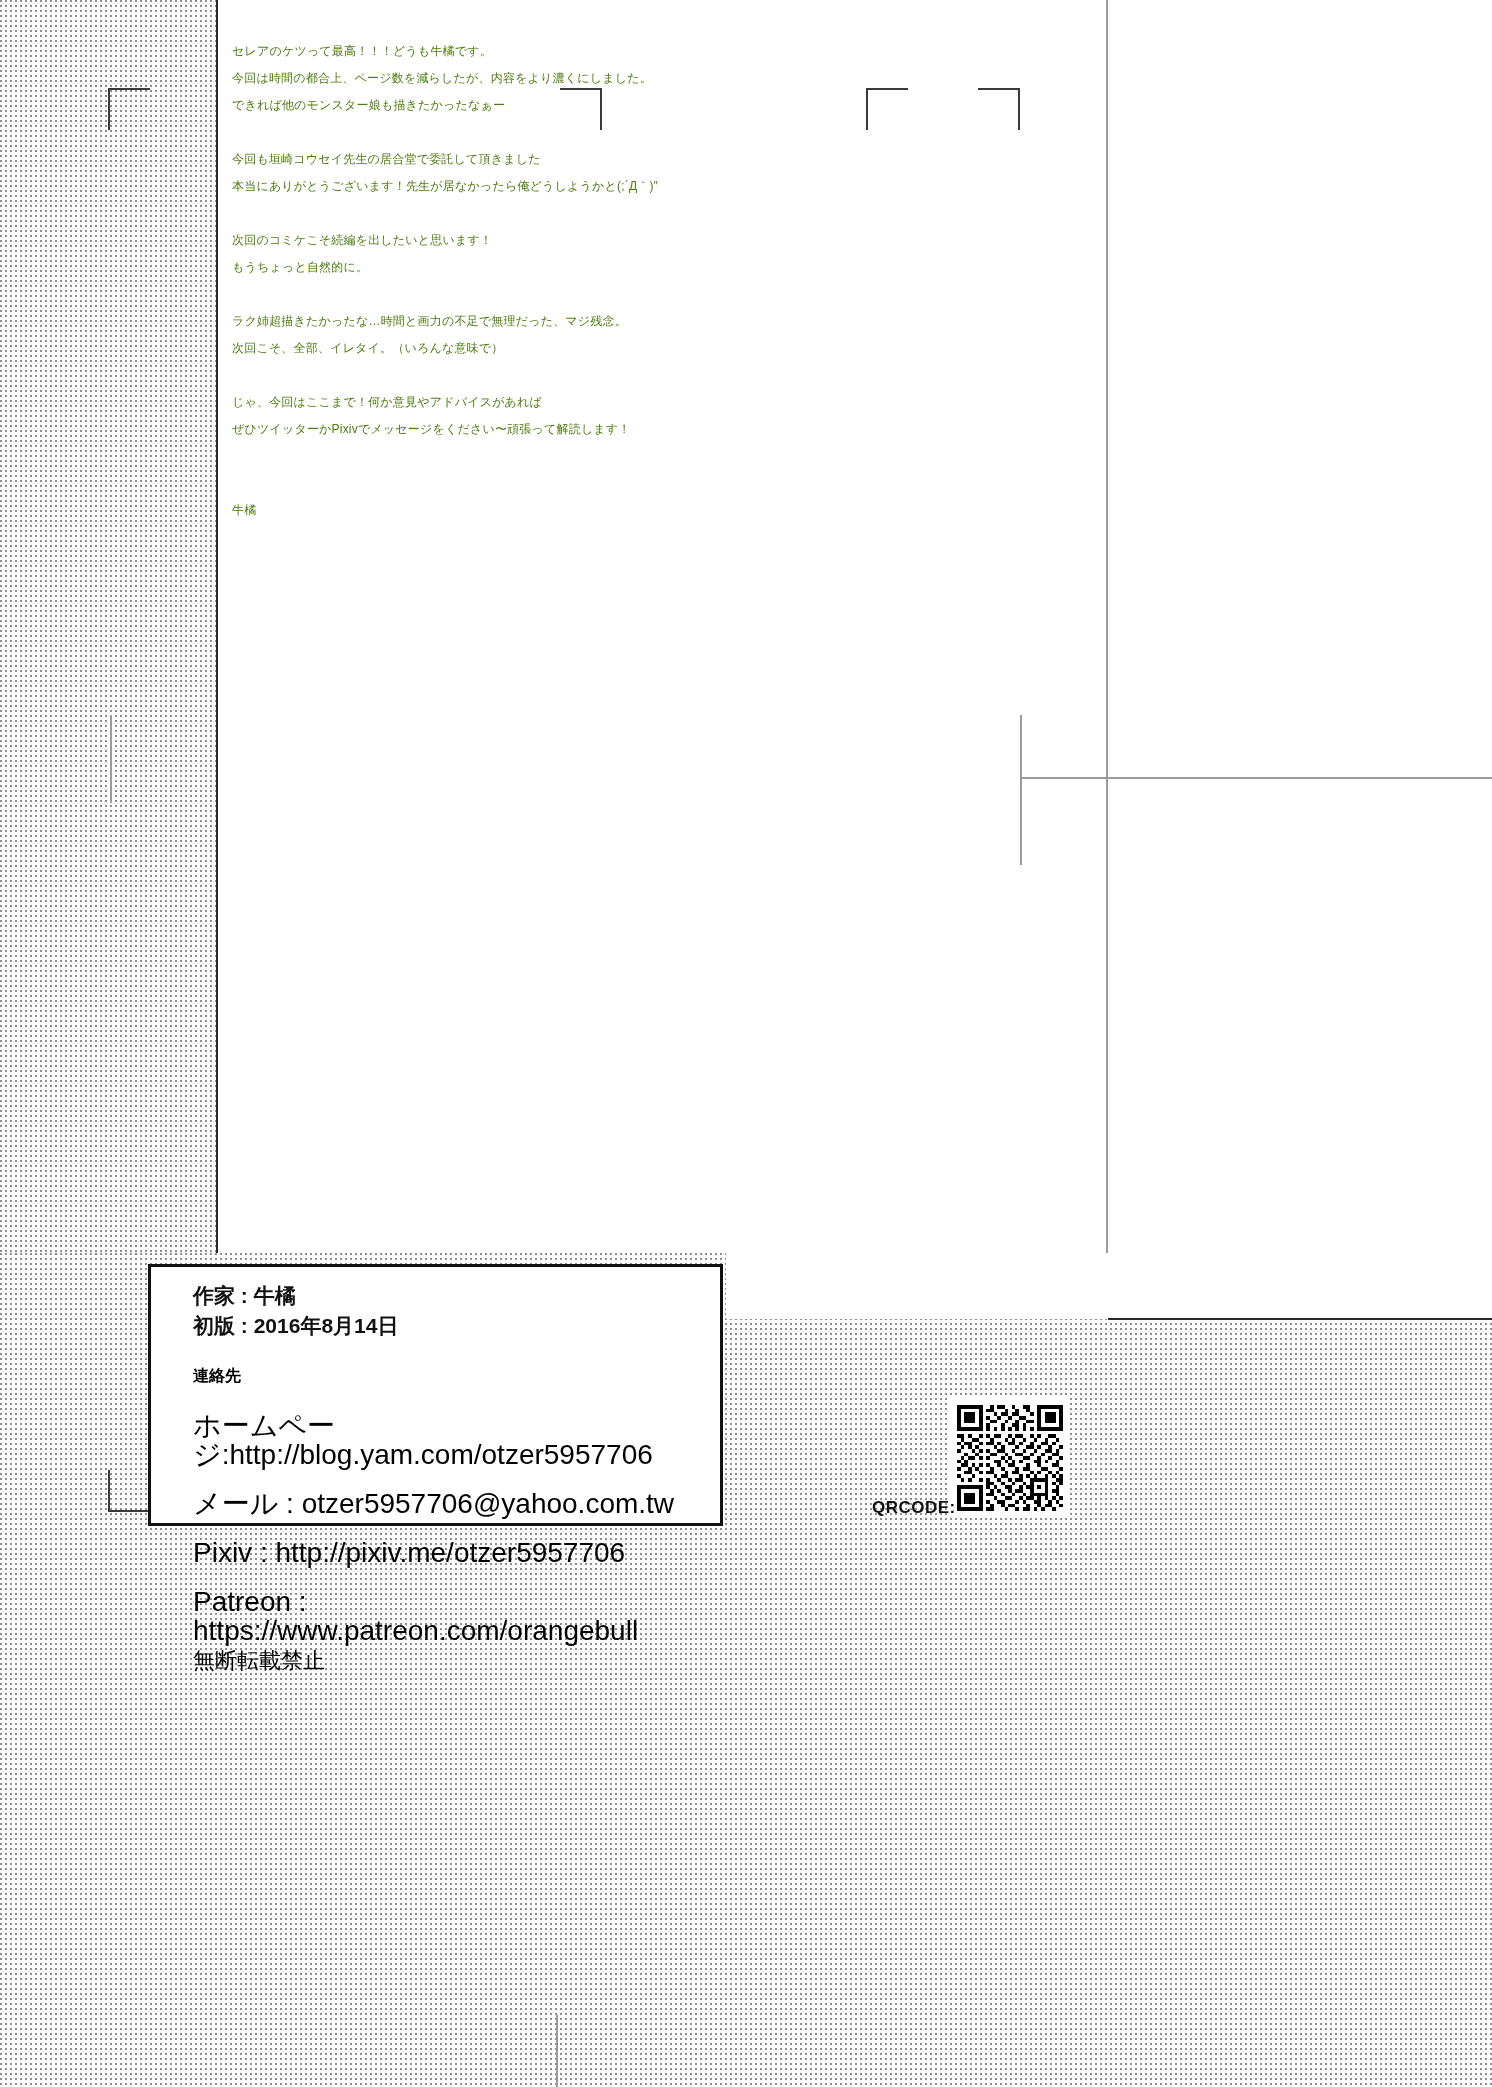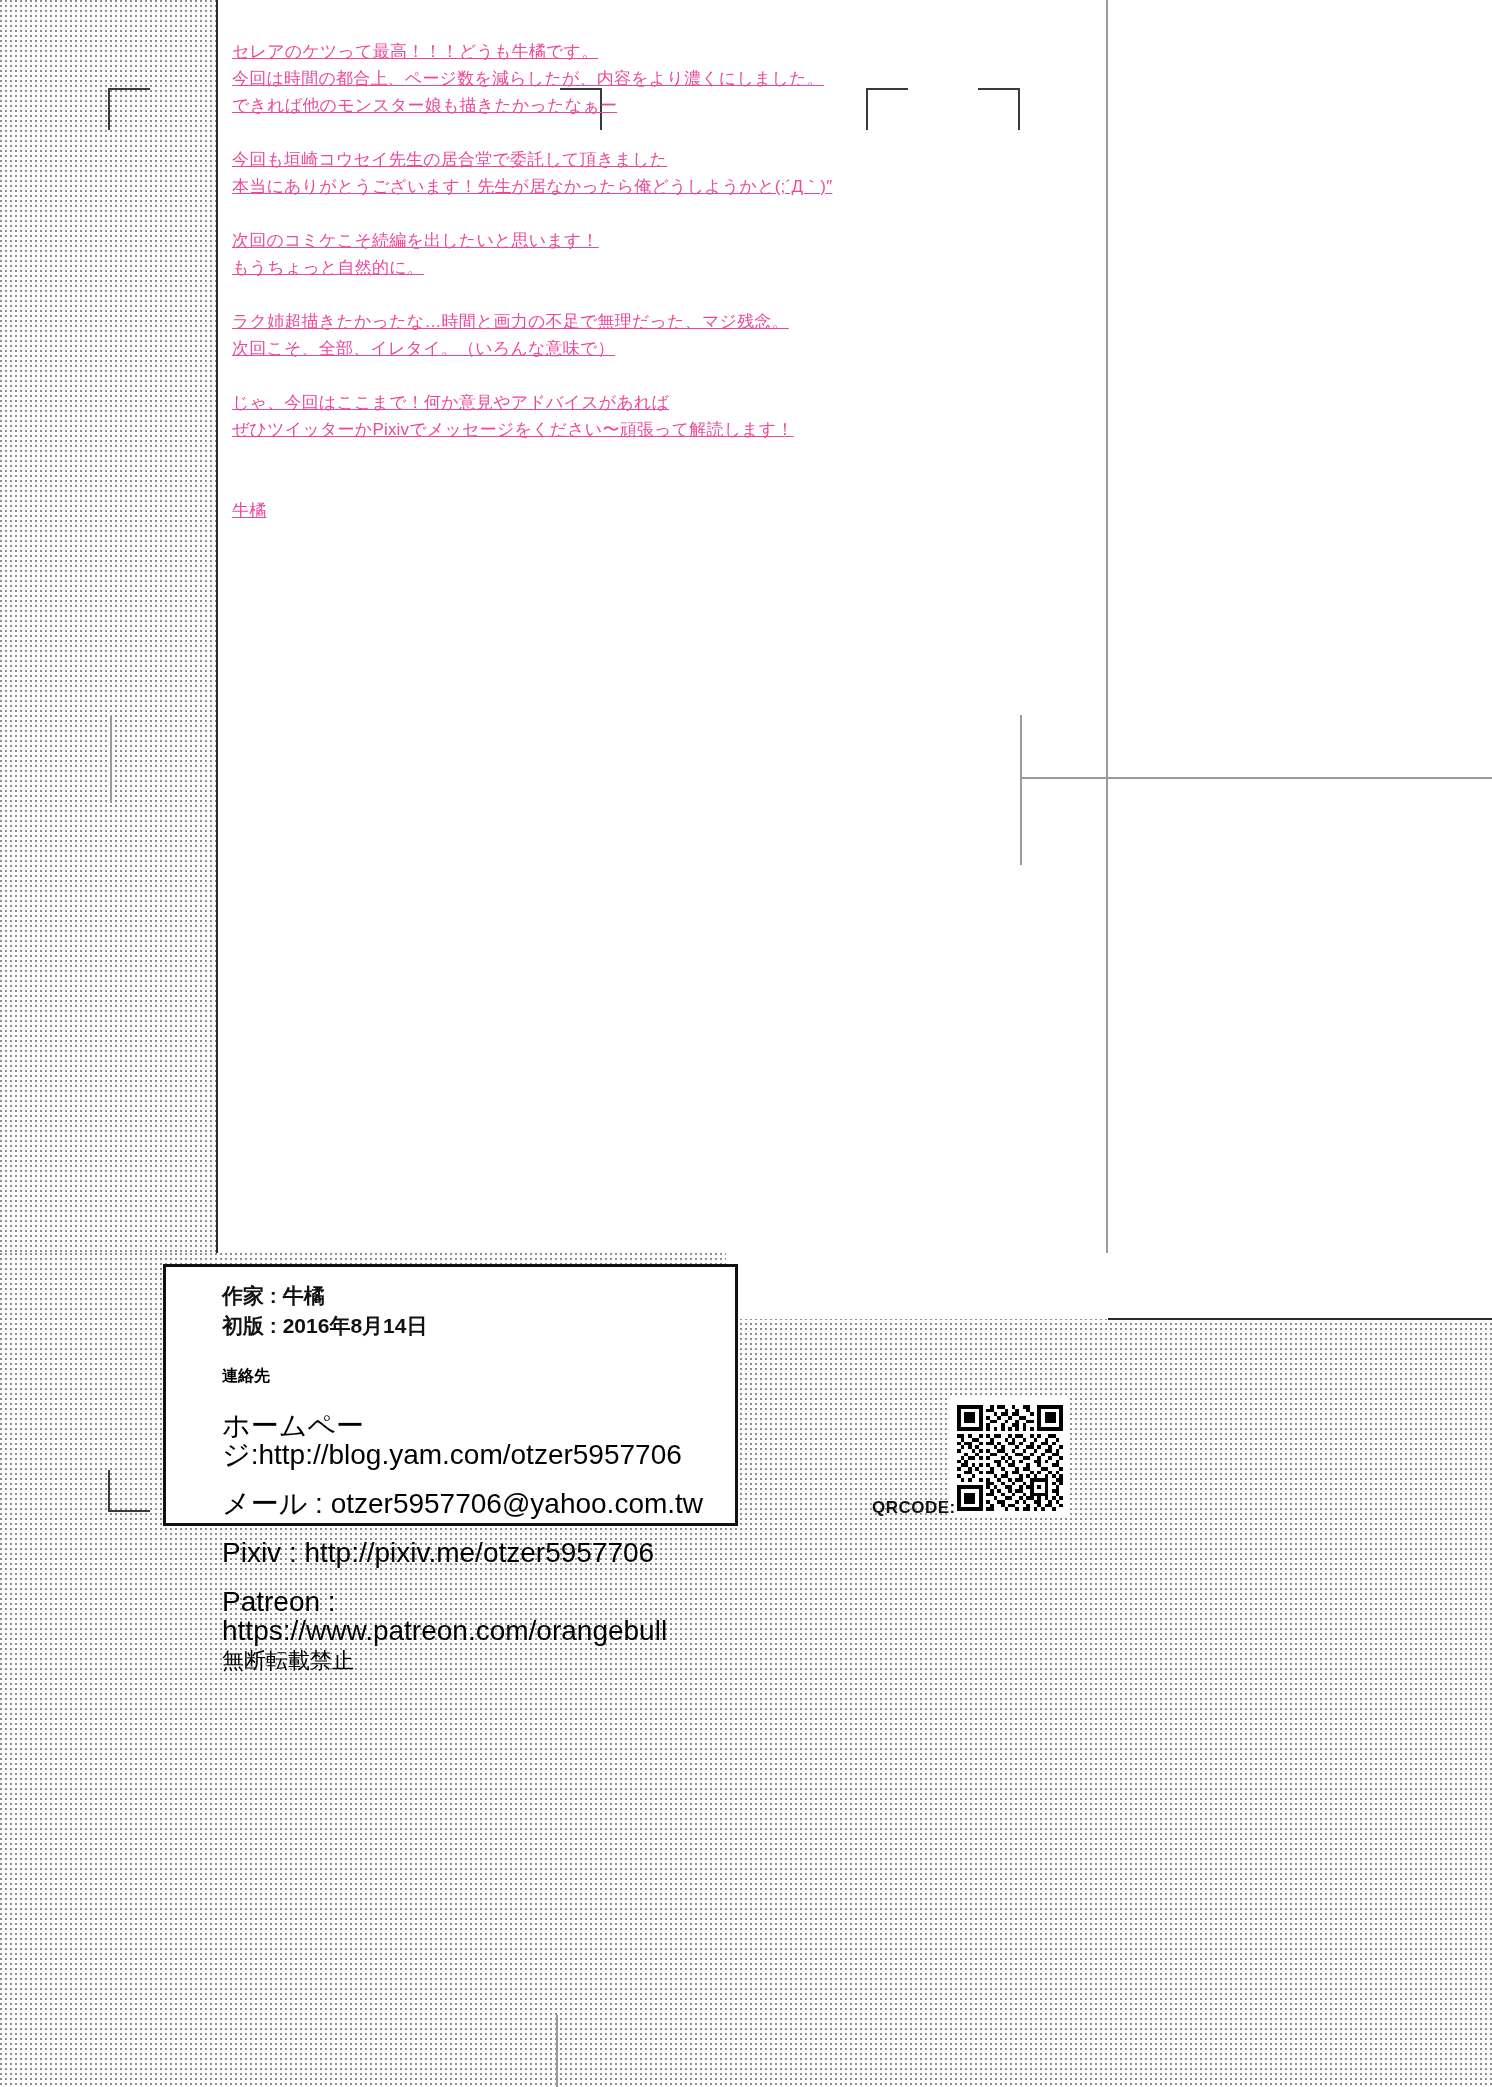--- a/index.html
+++ b/index.html
@@ -106,48 +106,47 @@
   .br-tr .v { right: 0; top: 0; }
   .br-bl .h { left: 0; bottom: 0; }
   .br-bl .v { left: 0; bottom: 0; }
 
   
   #afterword {
     position: absolute;
     left: 232px;
     top: 38px;
     width: 840px;
-    color: #ec4899;
-    font-size: 17px;
+    color: #4d7c0f;
+    font-size: 12px;
     line-height: 27px;
     letter-spacing: 0.2px;
-    text-decoration: underline;
   }
   #afterword p {
     margin: 0;
     white-space: pre-wrap;
   }
   #afterword .gap {
     height: 27px;
   }
   #afterword .sig {
     margin-top: 54px;
   }
 
   
   #colophon {
     position: absolute;
-    left: 163px;
+    left: 148px;
     top: 1264px;
     width: 575px;
     height: 262px;
     border: 3px solid #111111;
     background: #ffffff;
     box-sizing: border-box;
-    padding: 14px 0 0 56px;
+    padding: 14px 0 0 42px;
   }
   #colophon .line {
     font-size: 21px;
     line-height: 30px;
     color: #111111;
     white-space: pre;
   }
   #colophon .bold {
     font-weight: bold;
   }

